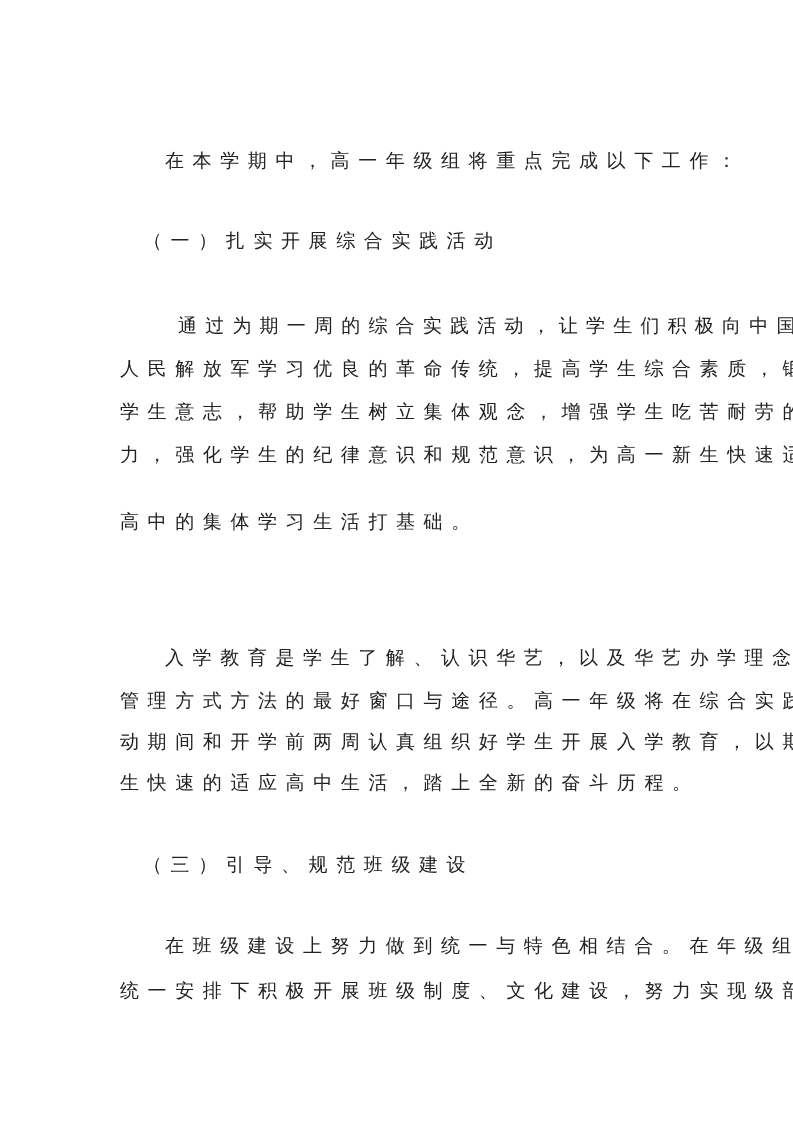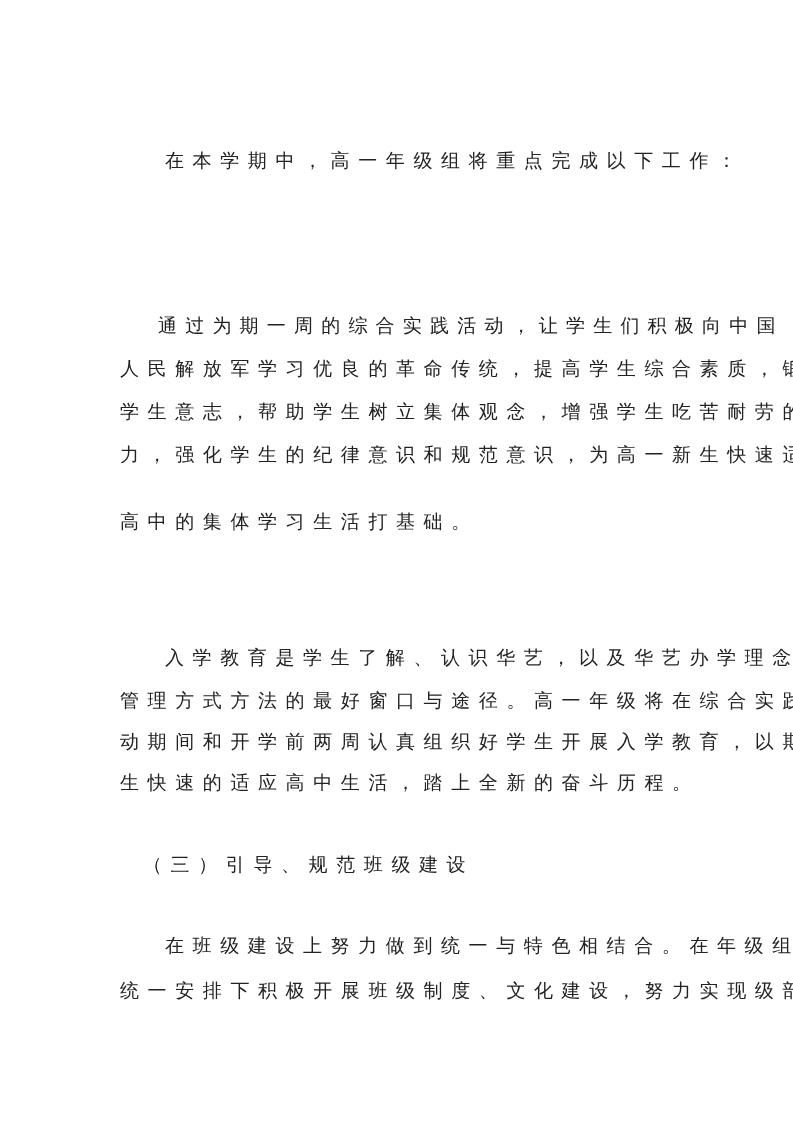--- a/index.html
+++ b/index.html
@@ -26,30 +26,31 @@
       position: absolute;
       left: 120px;
       width: 560px;
       font-size: 19px;
       line-height: 24px;
       letter-spacing: 8.6px;
       white-space: nowrap;
       font-weight: normal;
     }
     .heading     { left: 143px; }
-    .para-first  { left: 158px; }
+    .para-first  { left: 178px; }
     .intro       { left: 165px; }
   </style>
 </head>
 <body>
 
 <div class="page">
 
   <div class="line intro" style="top:148px;">在本学期中，高一年级组将重点完成以下工作：</div>
 
+  <div class="line heading" style="top:228px;">（一）扎实开展综合实践活动</div>
   <div class="line para-first" style="top:313px; letter-spacing:8.2px;">通过为期一周的综合实践活动，让学生们积极向中国</div>
   <div class="line" style="top:356px;">人民解放军学习优良的革命传统，提高学生综合素质，锻炼</div>
   <div class="line" style="top:399px;">学生意志，帮助学生树立集体观念，增强学生吃苦耐劳的能</div>
   <div class="line" style="top:442px;">力，强化学生的纪律意识和规范意识，为高一新生快速适应</div>
   <div class="line" style="top:509px;">高中的集体学习生活打基础。</div>
 
   <div class="line intro" style="top:645px;">入学教育是学生了解、认识华艺，以及华艺办学理念、</div>
   <div class="line" style="top:688px;">管理方式方法的最好窗口与途径。高一年级将在综合实践活</div>
   <div class="line" style="top:729px;">动期间和开学前两周认真组织好学生开展入学教育，以期学</div>
   <div class="line heading" style="top:852px;">（三）引导、规范班级建设</div>

